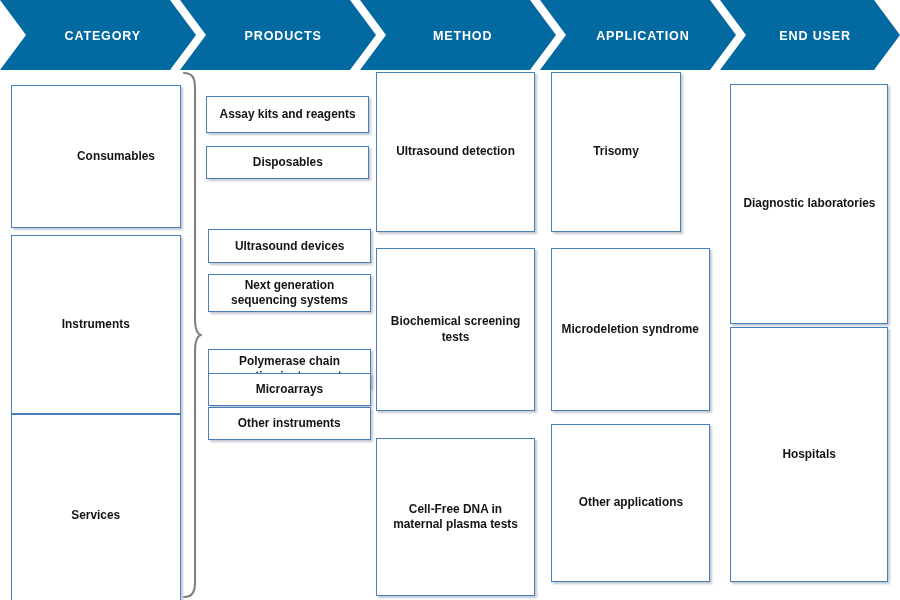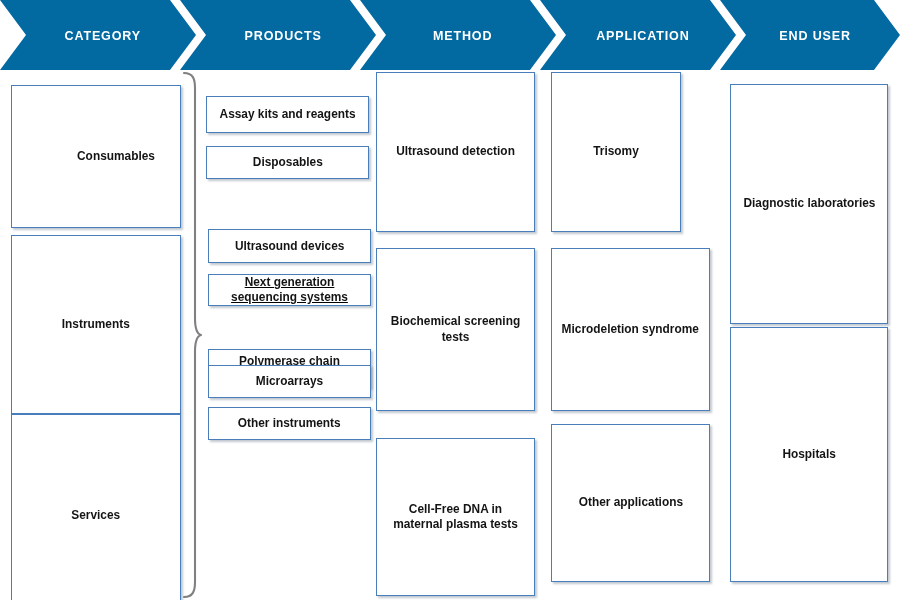--- a/index.html
+++ b/index.html
@@ -134,29 +134,29 @@
 </div>
 
 <div class="panel product-box" style="left:206px; top:146px; width:163px; height:33px;">
   <span class="panel-label">Disposables</span>
 </div>
 
 <div class="panel product-box" style="left:208px; top:229px; width:163px; height:34px;">
   <span class="panel-label">Ultrasound devices</span>
 </div>
 
-<div class="panel product-box" style="left:208px; top:274px; width:163px; height:32px;text-decoration:underline;">
+<div class="panel product-box" style="left:208px; top:274px; width:163px; height:38px;">
   <span class="panel-label">Next generation sequencing systems</span>
 </div>
 
 <div class="panel product-box" style="left:208px; top:317px; width:163px; height:39px;margin-top:32px;">
   <span class="panel-label">Polymerase chain reaction instruments</span>
 </div>
 
-<div class="panel product-box" style="left:208px; top:365px; width:163px; height:33px;">
+<div class="panel product-box" style="left:208px; top:373px; width:163px; height:33px;">
   <span class="panel-label">Microarrays</span>
 </div>
 
 <div class="panel product-box" style="left:208px; top:407px; width:163px; height:33px;">
   <span class="panel-label">Other instruments</span>
 </div>
 
 <div class="panel method-box" style="left:376px; top:72px; width:159px; height:160px;">
   <span class="panel-label">Ultrasound detection</span>
 </div>

